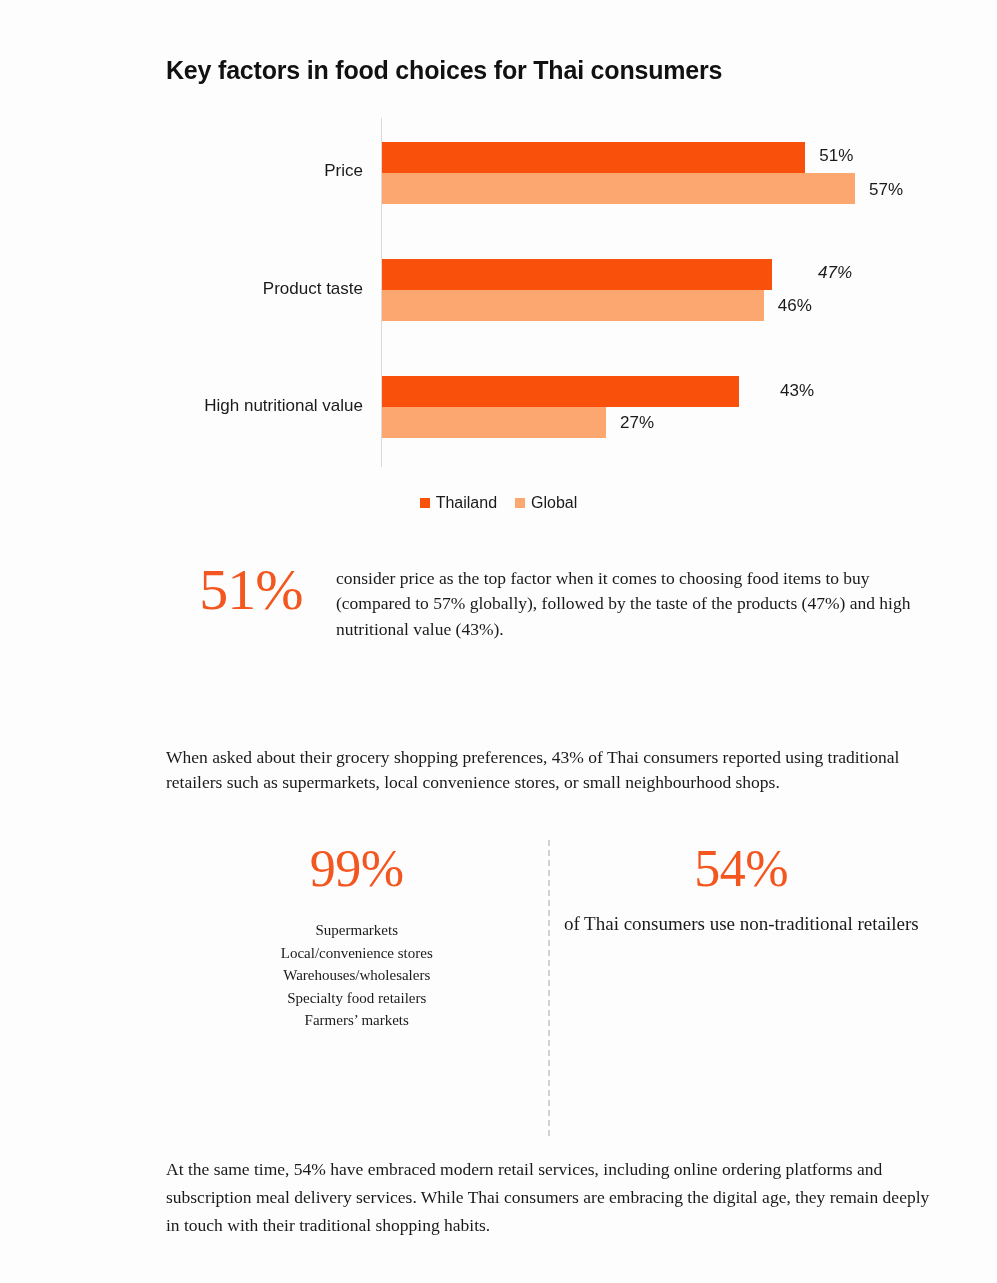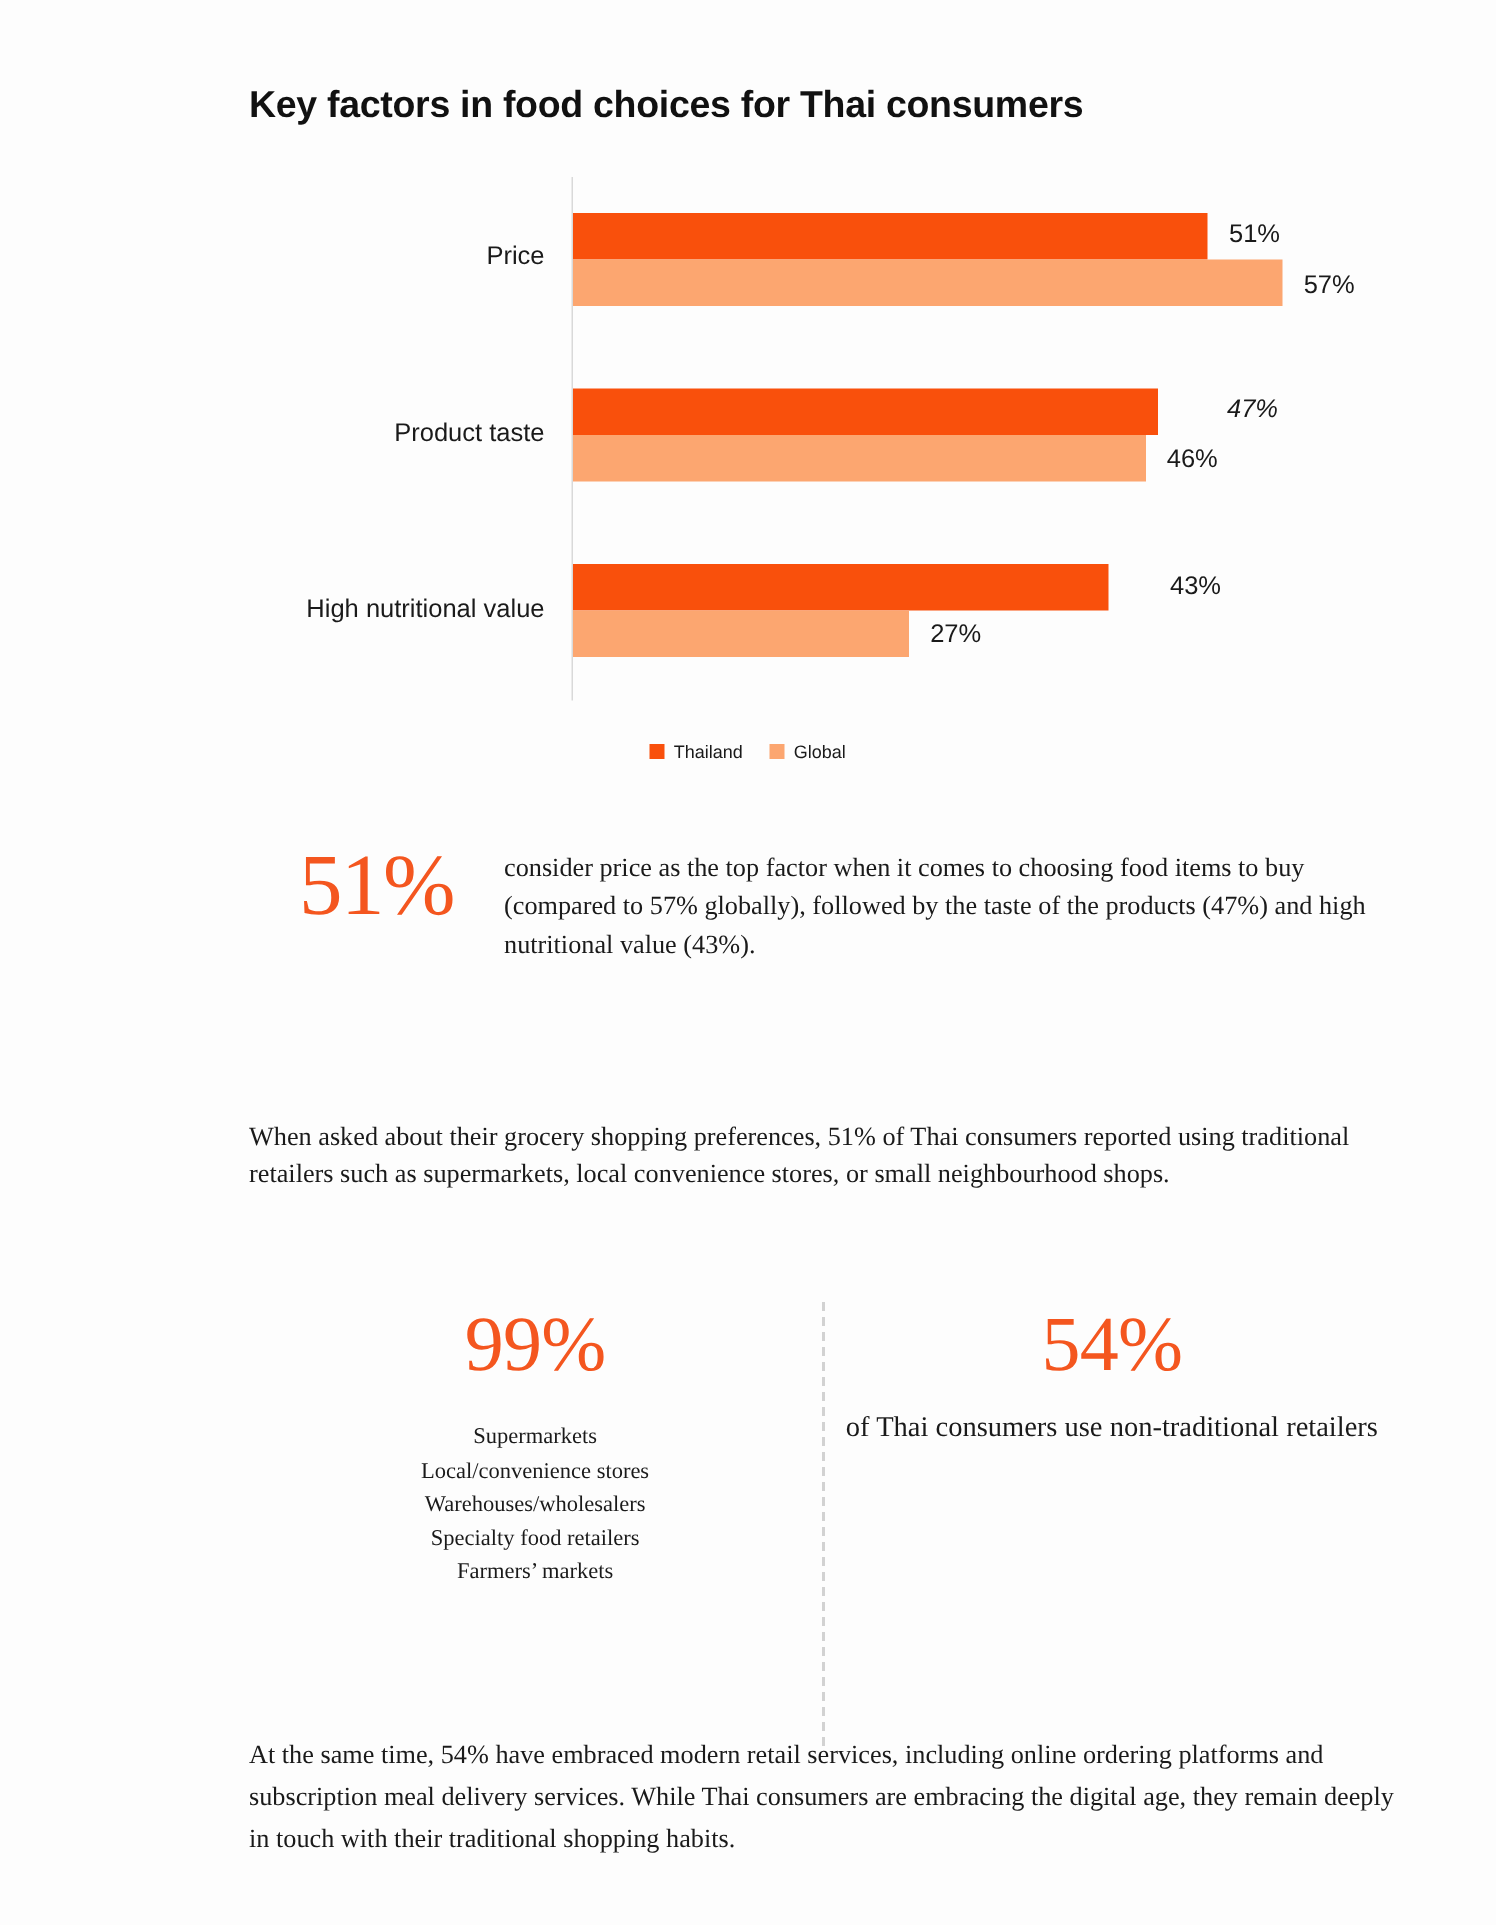--- a/index.html
+++ b/index.html
@@ -84,21 +84,21 @@
   .legend {
     position: absolute;
     left: 0;
     top: 494px;
     width: 997px;
     display: flex;
     justify-content: center;
     align-items: center;
     gap: 18px;
     font-family: "Liberation Sans", sans-serif;
-    font-size: 12px;
+    font-size: 16px;
     color: #1a1a1a;
   }
   .legend-item {
     display: flex;
     align-items: center;
     gap: 6px;
   }
   .legend-swatch {
     width: 10px;
     height: 10px;
@@ -140,21 +140,21 @@
     width: 766px;
     font-size: 17.5px;
     line-height: 1.42;
     color: #1a1a1a;
   }
 
   
   .compare {
     position: absolute;
     left: 166px;
-    top: 868px;
+    top: 840px;
     width: 766px;
     height: 296px;
     display: flex;
   }
   .compare-col {
     flex: 1;
     text-align: center;
   }
   .compare-divider {
     width: 1px;
@@ -232,21 +232,21 @@
       </div>
     </div>
   </div>
 
   <div class="callout">
     <div class="callout-stat">51%</div>
     <div class="callout-text">consider price as the top factor when it comes to choosing food items to buy (compared to 57% globally), followed by the taste of the products (47%) and high nutritional value (43%).</div>
   </div>
 
 
-  <div class="intro-paragraph">When asked about their grocery shopping preferences, 51% of Thai consumers reported using traditional retailers such as supermarkets, local convenience stores, or small neighbourhood shops.</div>
+  <div class="intro-paragraph">When asked about their grocery shopping preferences, 43% of Thai consumers reported using traditional retailers such as supermarkets, local convenience stores, or small neighbourhood shops.</div>
 
   <div class="compare">
     <div class="compare-col">
       <div class="compare-stat">99%</div>
       <div class="compare-list" id="list-0">
           <div>Supermarkets</div>
           <div>Local/convenience stores</div>
           <div>Warehouses/wholesalers</div>
           <div>Specialty food retailers</div>
           <div>Farmers’ markets</div>

